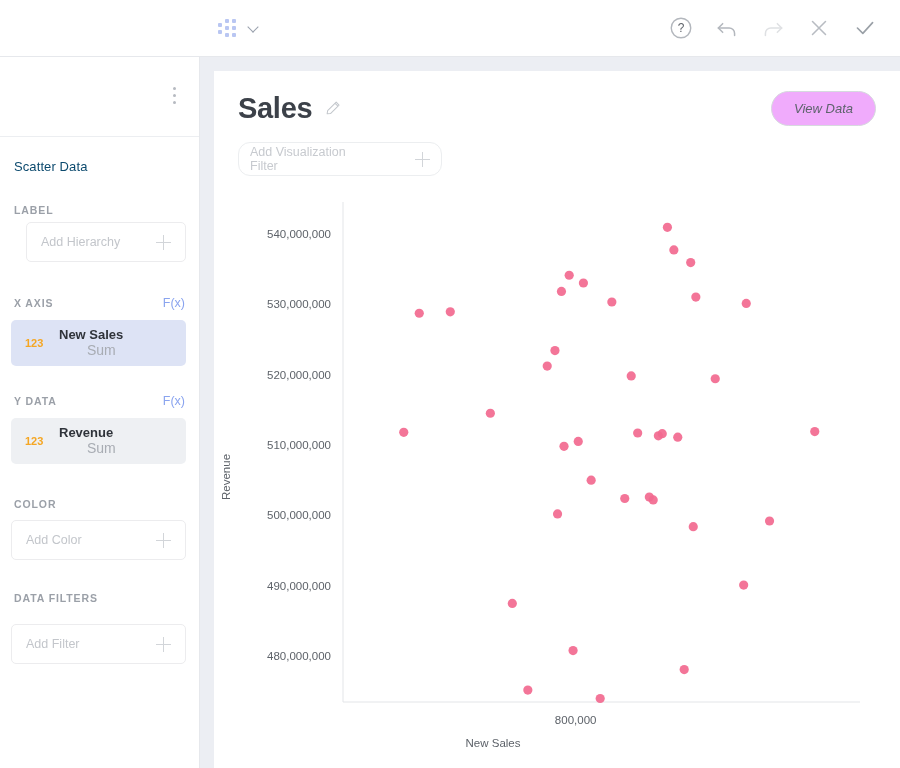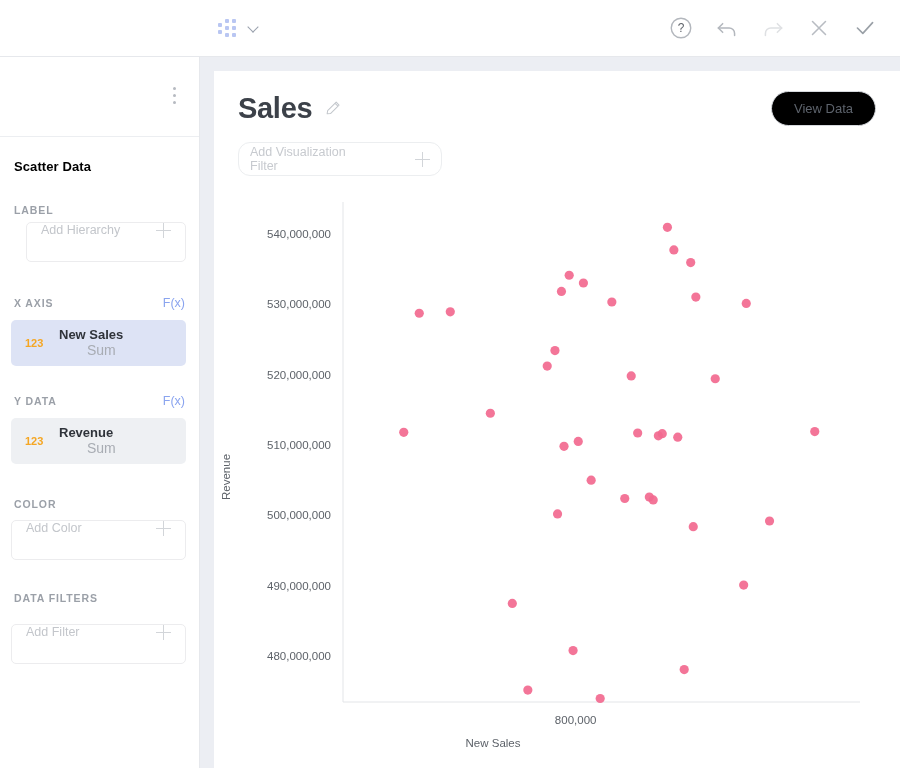--- a/index.html
+++ b/index.html
@@ -53,22 +53,22 @@
   }
   .kebab {
     position: absolute; right: 22px; top: 30px;
     width: 4px; height: 18px; cursor: pointer;
   }
   .kebab i {
     display: block; width: 3px; height: 3px; border-radius: 50%;
     background: #b6bac1; margin-bottom: 4px;
   }
   .sb-title {
-    padding: 22px 0 0 14px; font-size: 13px; font-weight: bold;
-    color: #000000; letter-spacing: .1px;
+    padding: 22px 0 0 14px; font-size: 13px; font-weight: normal;
+    color: #0c4a6e; letter-spacing: .1px;
   }
   .sec-label {
     font-size: 10.5px; letter-spacing: .9px; color: #9ba0a8;
     font-weight: bold; padding: 0 0 0 14px;
   }
   .sec-head {
     display: flex; align-items: center; justify-content: space-between;
     padding-right: 14px;
   }
   .fx { font-size: 12.5px; color: #8aa4ef; cursor: pointer; }
@@ -81,21 +81,21 @@
   .field.sel { background: #dde3f5; }
   .f-type { font-size: 11px; font-weight: bold; width: 34px; flex: none; }
   .f-type.abc { color: #f254b4; }
   .f-type.num { color: #f5a623; }
   .f-texts { display: flex; flex-direction: column; line-height: 1.18; }
   .f-name { font-size: 13px; color: #2f333a; font-weight: bold; }
   .f-sub { font-size: 14px; color: #a8acb3; margin-left: 28px; }
 
   .ghost {
     margin: 6px 13px 0 26px; height: 40px; border: 1px solid #ececee;
-    border-radius: 5px; display: flex; 
+    border-radius: 5px; display: flex; align-items: center;
     justify-content: space-between; padding: 0 14px; cursor: pointer;
   }
   .ghost.wide { margin-left: 11px; }
   .ghost span.lbl { font-size: 12.5px; color: #c3c6cb; }
   .plus {
     position: relative; width: 15px; height: 15px; flex: none;
   }
   .plus::before, .plus::after {
     content: ""; position: absolute; background: #d2d5d9;
   }
@@ -113,21 +113,21 @@
   .card-title-row {
     display: flex; align-items: center; padding: 20px 24px 0 24px;
   }
   h1.viz-title {
     font-size: 29px; color: #3c4149; font-weight: bold; letter-spacing: -.3px;
   }
   .pencil { margin-left: 12px; width: 19px; height: 19px; cursor: pointer; }
   .view-data {
     margin-left: auto; border: 1px solid #d6d9de; border-radius: 20px;
     padding: 9px 22px; font-size: 13px; color: #5d636c;
-    background: #000000; cursor: pointer;
+    background: #f0abfc; cursor: pointer; font-style: italic;
   }
   .viz-filter {
     margin: 16px 0 0 24px; width: 204px; height: 34px;
     border: 1px solid #eceef0; border-radius: 12px;
     display: flex; align-items: center; justify-content: space-between;
     padding: 8px 11px; cursor: pointer; gap: 48px;
   }
   .viz-filter span.lbl { font-size: 12.5px; color: #c7cacf; }
 
   

